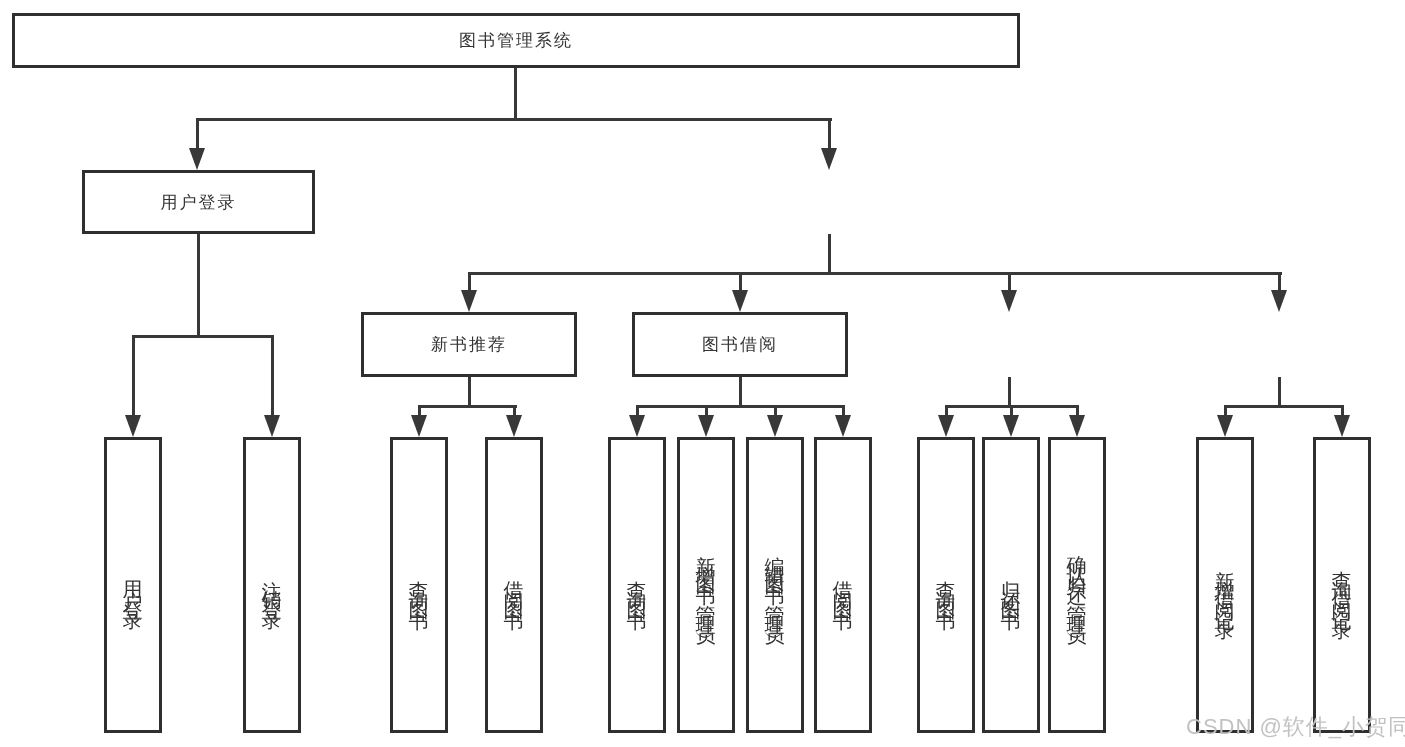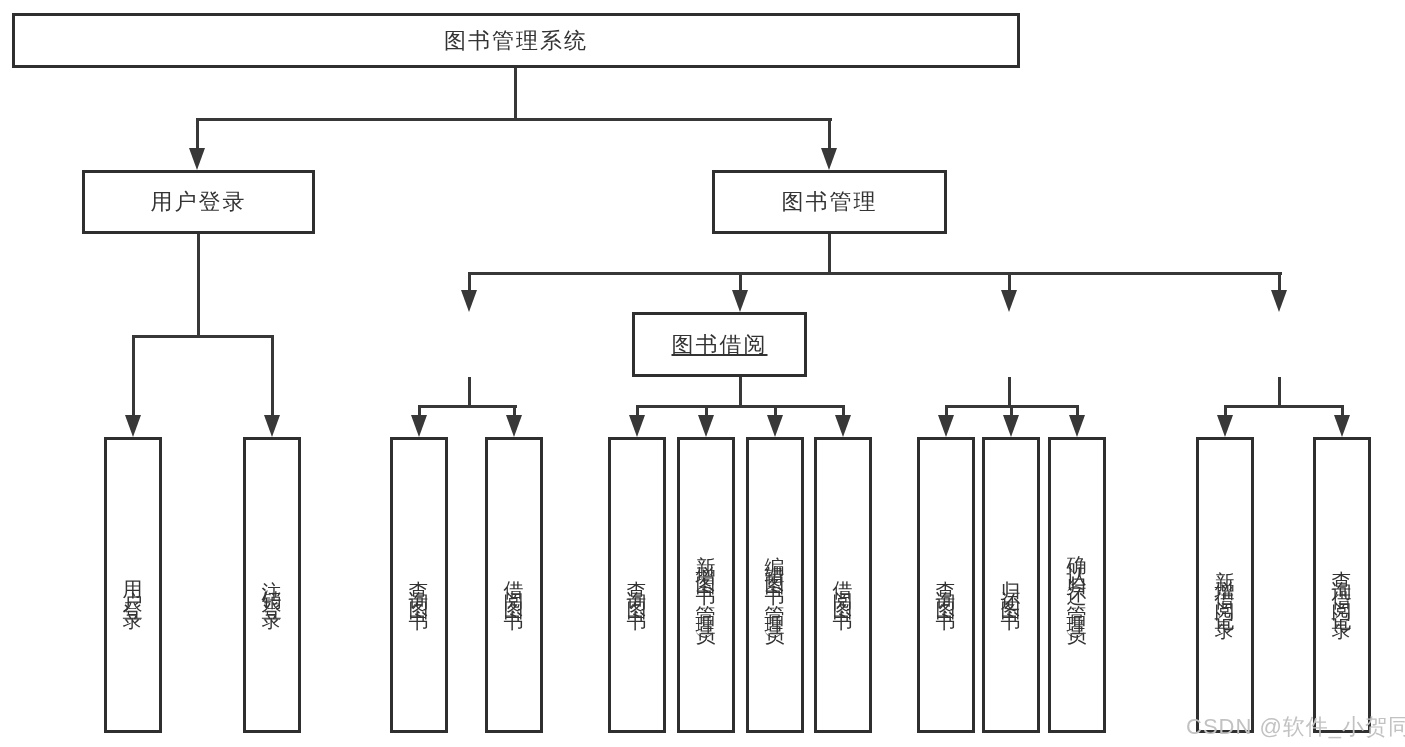--- a/index.html
+++ b/index.html
@@ -3,21 +3,21 @@
 <meta charset="utf-8">
 <style>
   html,body{margin:0;padding:0;background:#fff;}
   .stage{
     position:relative;width:1405px;height:747px;background:#ffffff;
     font-family:"Liberation Sans","DejaVu Sans",sans-serif;color:#333333;overflow:hidden;
   }
   .box{
     position:absolute;background:#ffffff;border:3px solid #2f2f2f;box-sizing:border-box;
     display:flex;align-items:center;justify-content:center;
-    font-size:22px;letter-spacing:2px;color:#333333;white-space:nowrap;
+    font-size:17px;letter-spacing:2px;color:#333333;white-space:nowrap;
   }
   .vbox{
     writing-mode:vertical-rl;text-orientation:mixed;
     font-size:20px;letter-spacing:10px;line-height:1.2;white-space:normal;
   }
   .vline{position:absolute;width:3px;background:#383838;}
   .hline{position:absolute;height:3px;background:#383838;}
   .arrow{
     position:absolute;width:0;height:0;
     border-left:8px solid transparent;border-right:8px solid transparent;
@@ -29,23 +29,23 @@
   }
 </style>
 </head>
 <body>
 
 <div class="stage">
 
   <div class="box" style="left:12px;top:13px;width:1008px;height:55px;">图书管理系统</div>
 
   <div class="box" style="left:82px;top:170px;width:233px;height:64px;">用户登录</div>
-  <div class="box" style="left:712px;top:170px;width:235px;height:64px;">图书管理</div>
 
-  <div class="box" style="left:632px;top:312px;width:175px;height:65px;text-decoration:underline;">图书借阅</div>
+  <div class="box" style="left:361px;top:312px;width:216px;height:65px;">新书推荐</div>
+  <div class="box" style="left:632px;top:312px;width:216px;height:65px;">图书借阅</div>
 
   <div class="box vbox" style="left:104px;top:437px;width:58px;height:296px;">用户登录</div>
   <div class="box vbox" style="left:243px;top:437px;width:58px;height:296px;">注销登录</div>
   <div class="box vbox" style="left:390px;top:437px;width:58px;height:296px;">查询图书</div>
   <div class="box vbox" style="left:485px;top:437px;width:58px;height:296px;">借阅图书</div>
   <div class="box vbox" style="left:608px;top:437px;width:58px;height:296px;">查询图书</div>
   <div class="box vbox" style="left:677px;top:437px;width:58px;height:296px;">新增图书（管理员）</div>
   <div class="box vbox" style="left:746px;top:437px;width:58px;height:296px;">编辑图书（管理员）</div>
   <div class="box vbox" style="left:814px;top:437px;width:58px;height:296px;">借阅图书</div>
   <div class="box vbox" style="left:917px;top:437px;width:58px;height:296px;">查询图书</div>

